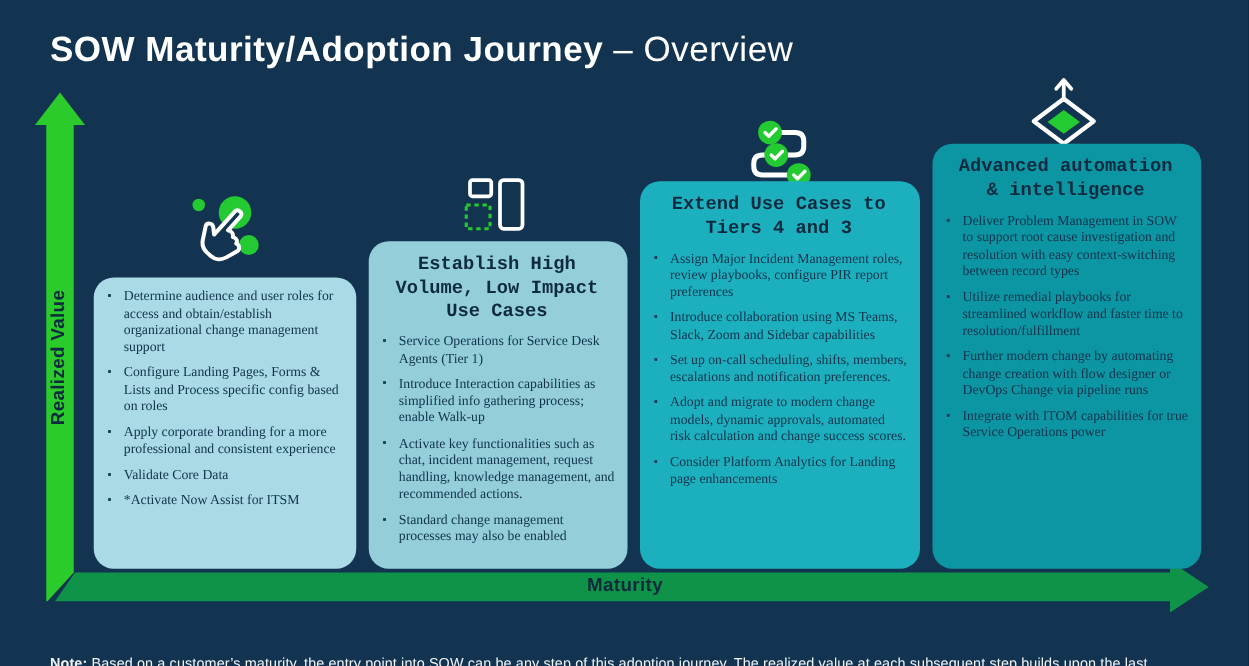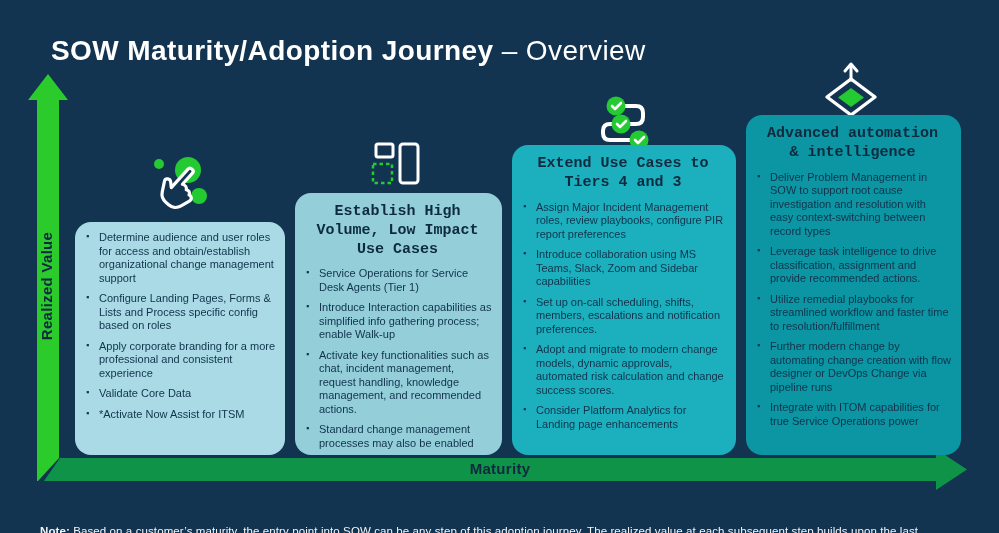--- a/index.html
+++ b/index.html
@@ -3,21 +3,21 @@
 <meta charset="utf-8">
 <style>
   html,body{margin:0;padding:0;background:#0b2438;}
   .slide{
     position:relative;width:999px;height:533px;overflow:hidden;
     background:#133450;
     font-family:"Liberation Sans",sans-serif;
   }
   
   .slide-title{
-    position:absolute;left:40px;top:24px;margin:11px;
+    position:absolute;left:40px;top:24px;margin:0;
     font-size:28px;color:#ffffff;letter-spacing:.4px;white-space:nowrap;
   }
   .slide-title .t-bold{font-weight:700;}
   .slide-title .t-reg{font-weight:400;}
   
   .axes{position:absolute;left:0;top:0;pointer-events:none;}
   .y-axis-label{
     position:absolute;left:-33px;top:276px;width:162px;height:20px;
     transform:rotate(-90deg);text-align:center;
     font-weight:700;font-size:15px;color:#0e2a3f;letter-spacing:.3px;
@@ -32,21 +32,21 @@
     color:#11334c;padding:9px 9px 6px 7px;
   }
   .stage-title{
     font-weight:700;text-align:center;font-size:15px;line-height:1.25;
     margin:1px 6px 8px 6px;color:#0e2a3f;font-family:Liberation Mono, monospace;
   }
   .s1 .stage-title{font-size:16px;}
   .stage ul{margin:0;padding:0;list-style:none;}
   .stage li{
     position:relative;padding-left:17px;font-size:11px;line-height:1.23;
-    margin-bottom:7px;color:#11334c;
+    margin-bottom:7px;color:#11334c;font-family:Liberation Serif, serif;
   }
   .stage li::before{
     content:"\25AA";position:absolute;left:4px;top:0;font-size:9px;color:#11334c;
   }
   .s1{left:75px; top:222px;width:210px;height:233px;background:#a9dae5;}
   .s2{left:295px;top:193px;width:207px;height:262px;background:#93ced9;}
   .s3{left:512px;top:145px;width:224px;height:310px;background:#1cb0bf;}
   .s4{left:746px;top:115px;width:215px;height:340px;background:#0c95a3;}
   
   .stage-icon{position:absolute;}
@@ -139,21 +139,20 @@
         <li><span>Set up on-call scheduling, shifts, members, escalations and notification preferences.</span></li>
         <li><span>Adopt and migrate to modern change models, dynamic approvals, automated risk calculation and change success scores.</span></li>
         <li><span>Consider Platform Analytics for Landing page enhancements</span></li>
       </ul>
   </div>
 
   <div class="stage s4">
     <div class="stage-title">Advanced automation &amp; intelligence</div>
     <ul>
         <li><span>Deliver Problem Management in SOW to support root cause investigation and resolution with easy context-switching between record types</span></li>
-        <li><span>Leverage task intelligence to drive classification, assignment and provide recommended actions.</span></li>
         <li><span>Utilize remedial playbooks for streamlined workflow and faster time to resolution/fulfillment</span></li>
         <li><span>Further modern change by automating change creation with flow designer or DevOps Change via pipeline runs</span></li>
         <li><span>Integrate with ITOM capabilities for true Service Operations power</span></li>
       </ul>
   </div>
 
   <div class="slide-note"><b>Note:</b><span> Based on a customer’s maturity, the entry point into SOW can be any step of this adoption journey. The realized value at each subsequent step builds upon the last.</span></div>
 
 </div>
 

